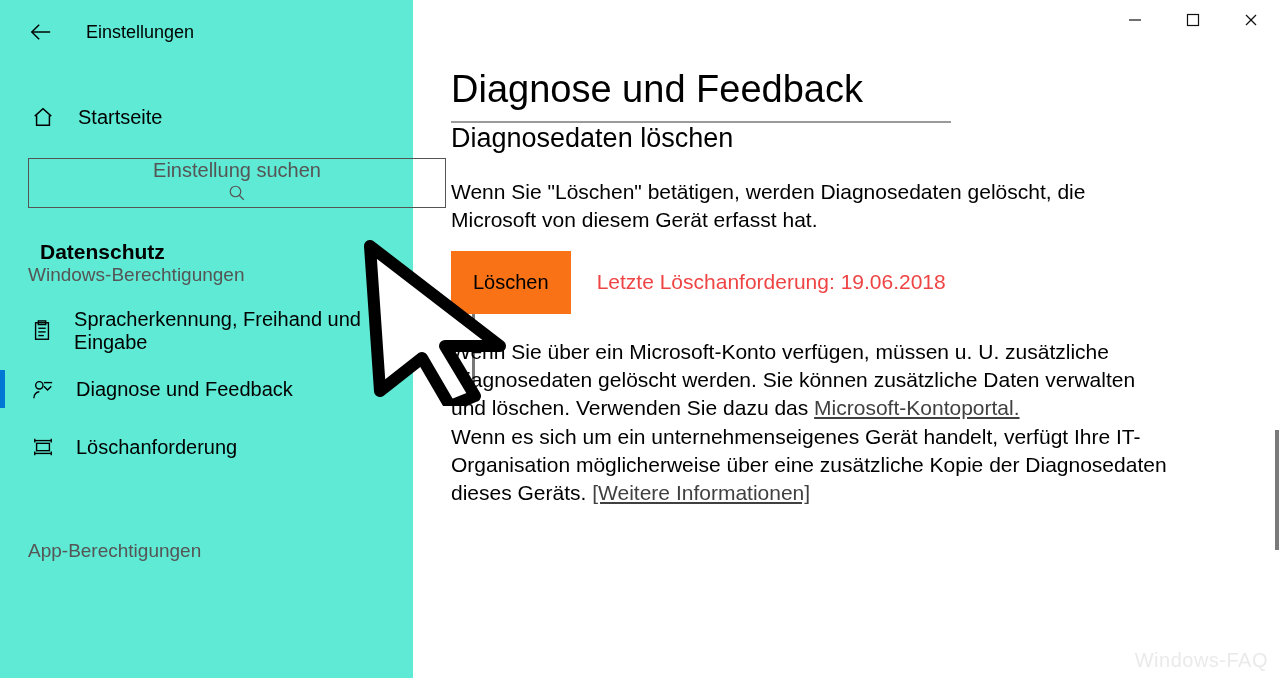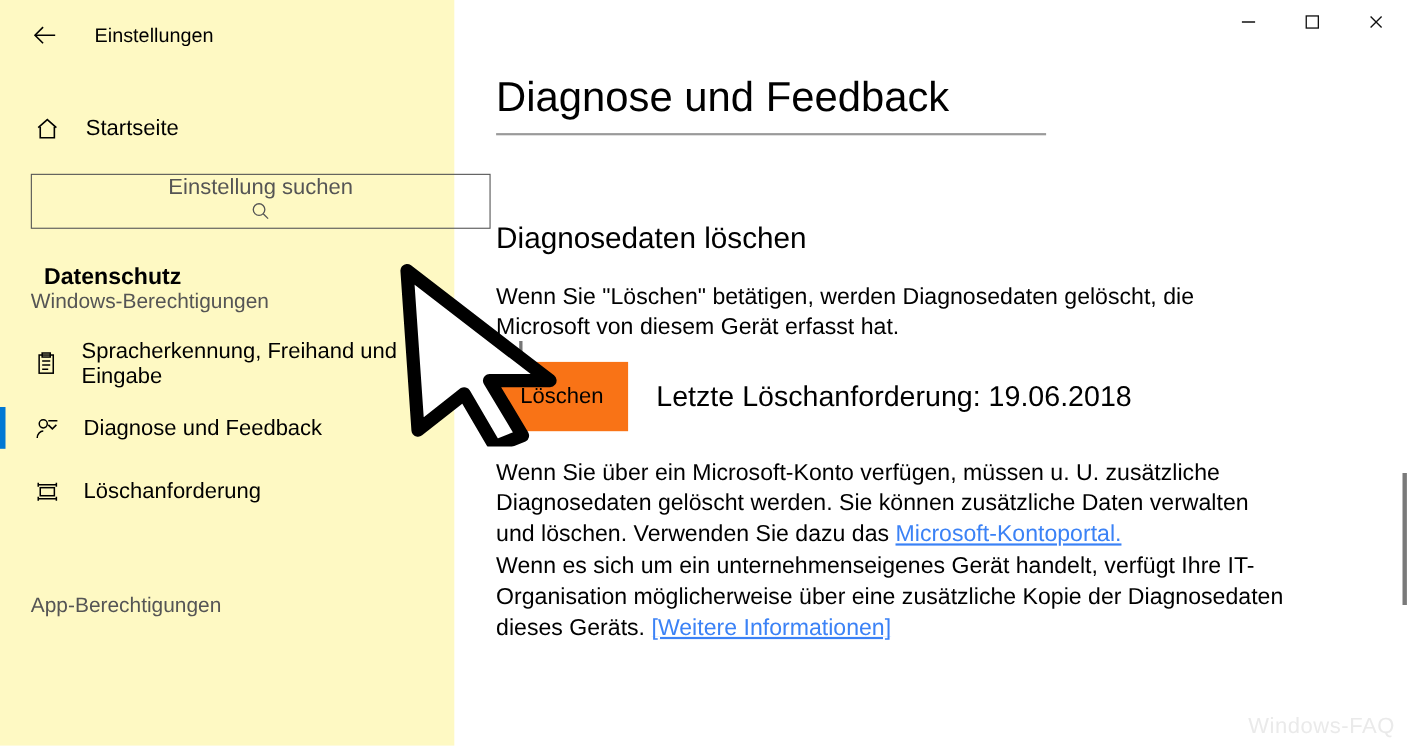--- a/index.html
+++ b/index.html
@@ -1,38 +1,38 @@
 <!DOCTYPE html>
 <html><head>
 <meta charset="utf-8">
 <style>
   * { box-sizing: border-box; margin: 0; padding: 0; }
   html, body { width: 1280px; height: 678px; overflow: hidden; font-family: "Segoe UI", Arial, sans-serif; background: #fff; color: #000; }
   .window { position: relative; width: 1280px; height: 678px; display: flex; }
   .titlebar { position: absolute; top: 0; right: 0; display: flex; height: 40px; }
   .titlebtn { width: 58px; height: 40px; display: flex; align-items: center; justify-content: center; color: #111; }
   .titlebtn svg { stroke: #111; fill: none; }
-  .sidebar { width: 413px; height: 678px; background: #fef9c3; padding-top: 8px; position: relative; }
+  .sidebar { width: 413px; height: 678px; background: #5eead4; padding-top: 8px; position: relative; }
   .back-row { height: 48px; display:flex; align-items:center; padding-left: 28px; gap: 32px; }
   .back-row .title { font-size: 18px; }
   .home-row { margin-top: 34px; padding-left: 30px; display:flex; align-items:center; gap: 22px; font-size: 20px; height: 54px;}
   .search-row { margin: 14px 0 0 28px; width: 418px; height: 50px; border: 1px solid #555; display:flex; align-items:center; justify-content:space-between; padding: 0 14px; font-size: 20px; color:#555;flex-direction:column; }
   .section-label { font-size: 21px; padding-left: 40px; margin-top: 32px; font-weight: 600; color:#000; }
   .group-label { font-size: 19px; padding-left: 28px; color:#555; }
   .sidebar-item { display:flex; align-items:center; gap: 20px; padding-left: 30px; height: 58px; font-size: 20px; color:#000; position:relative; }
   .sidebar-item.active::before { content:""; position:absolute; left:0; top:10px; bottom:10px; width:5px; background:#0078d4; }
   .icon-slot { width: 26px; display:flex; justify-content:center; }
   .content { flex: 1; padding: 68px 34px 0 38px; position: relative; }
   .page-title { font-size: 38px; font-weight: 350; border-bottom: 2px solid #9a9a9a; padding-bottom: 10px; width: 500px; }
-  .sub-title { font-size: 27px; margin-top: 78px; font-weight: 400; }
+  .sub-title { font-size: 27px; font-weight: 400; }
   .body-text { font-size: 21px; line-height: 1.35; margin-top: 24px; max-width: 720px; }
   .delete-row { margin-top: 16px; display:flex; align-items:center; gap: 26px; }
   .delete-btn { background:#f97316; border:none; font-size:20px; padding: 20px 22px; }
-  .last-del { color:#000000; font-size:26px; }
-  .body-text a { color:#3b82f6; text-decoration: underline; }
+  .last-del { color:#ef4444; font-size:21px; }
+  .body-text a { color:#404040; text-decoration: underline; }
   .scrollline { position:absolute; right:1px; top:430px; width:4px; height:120px; background:#7a7a7a; }
   .sidebar-scroll { position:absolute; left:472px; top:310px; width:3px; height:80px; background:#777; }
   .watermark { position:absolute; right:12px; bottom:6px; font-size:20px; color:#eaeaea; font-weight:400; letter-spacing:0.5px;}
   .cursor-overlay { position:absolute; left:350px; top:236px; pointer-events:none; }
 </style>
 </head>
 <body>
 
 <div class="window">
 

